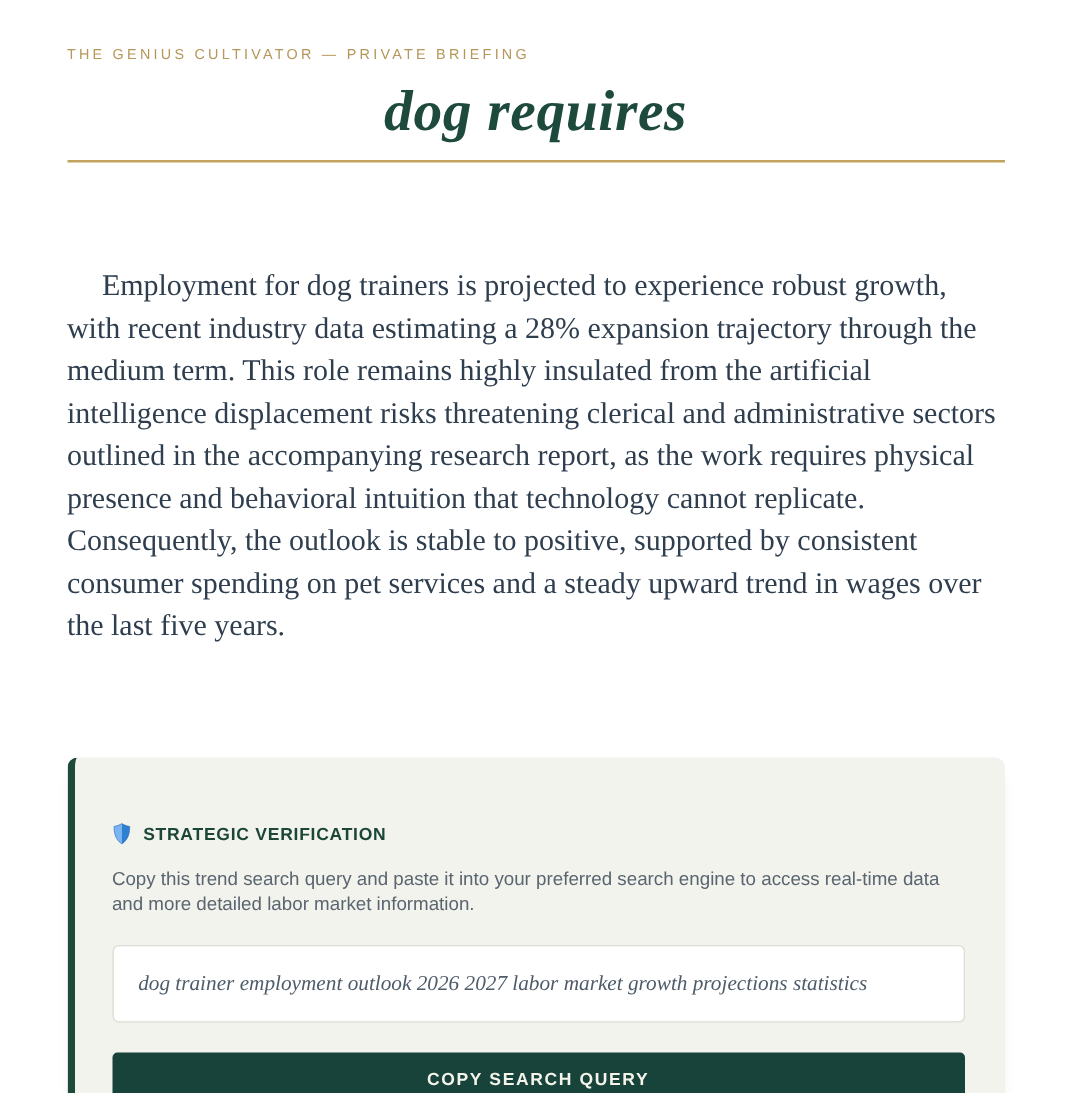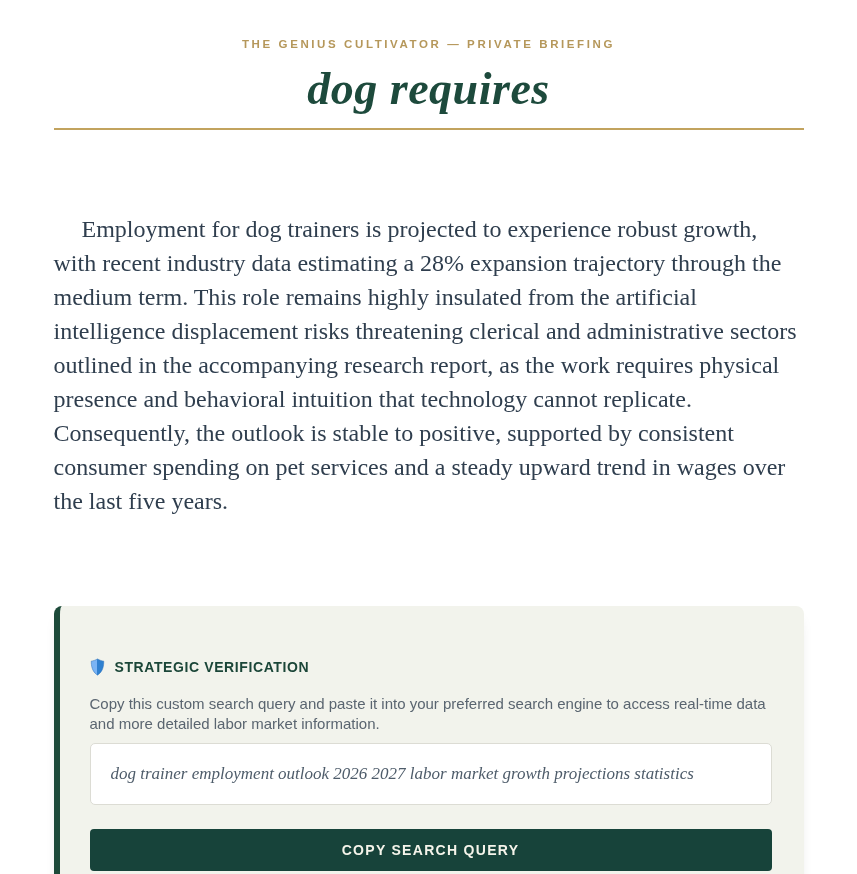--- a/index.html
+++ b/index.html
@@ -11,23 +11,23 @@
   }
 
   .page {
     width: 750px;
     margin: 0 auto;
     padding-top: 37px;
   }
 
   
   .eyebrow {
-    text-align: center;
+    text-align: left;
     font-size: 11.5px;
-    font-weight: bold;
+    font-weight: normal;
     letter-spacing: 2.6px;
     color: var(--accent_gold);
     line-height: 14px;
   }
 
   .page-title {
     text-align: center;
     margin-top: 13px;
     font-family: "Liberation Serif", "DejaVu Serif", serif;
     font-style: italic;
@@ -87,21 +87,21 @@
 
   .verify-desc {
     margin-top: 18px;
     font-size: 15px;
     line-height: 20px;
     color: var(--desc_text);
     max-width: 680px;
   }
 
   .query-box {
-    margin-top: 9px;
+    margin-top: 22px;
     background: #ffffff;
     border: 1px solid #dcdcd4;
     border-radius: 5px;
     padding: 20px 20px;
     cursor: text;
   }
 
   .query-text {
     font-family: "Liberation Serif", "DejaVu Serif", serif;
     font-style: italic;
@@ -151,21 +151,21 @@
               <stop offset="0.5" stop-color="#2f80d0"></stop>
               <stop offset="1" stop-color="#2f80d0"></stop>
             </linearGradient>
           </defs>
           <path d="M12 1 C15 3 19 4.2 22 4.6 C22 12 21 21 12 27 C3 21 2 12 2 4.6 C5 4.2 9 3 12 1 Z" fill="url(#shieldGrad)" stroke="#2a6fb8" stroke-width="0.8"></path>
         </svg>
       </span>
       <span class="verify-title">STRATEGIC VERIFICATION</span>
     </div>
 
-    <div class="verify-desc">Copy this custom search query and paste it into your preferred search engine to access real-time data and more detailed labor market information.</div>
+    <div class="verify-desc">Copy this trend search query and paste it into your preferred search engine to access real-time data and more detailed labor market information.</div>
 
     <div class="query-box">
       <span class="query-text">dog trainer employment outlook 2026 2027 labor market growth projections statistics</span>
     </div>
 
     <button class="copy-button">COPY SEARCH QUERY</button>
 
   </div>
 </div>
 

